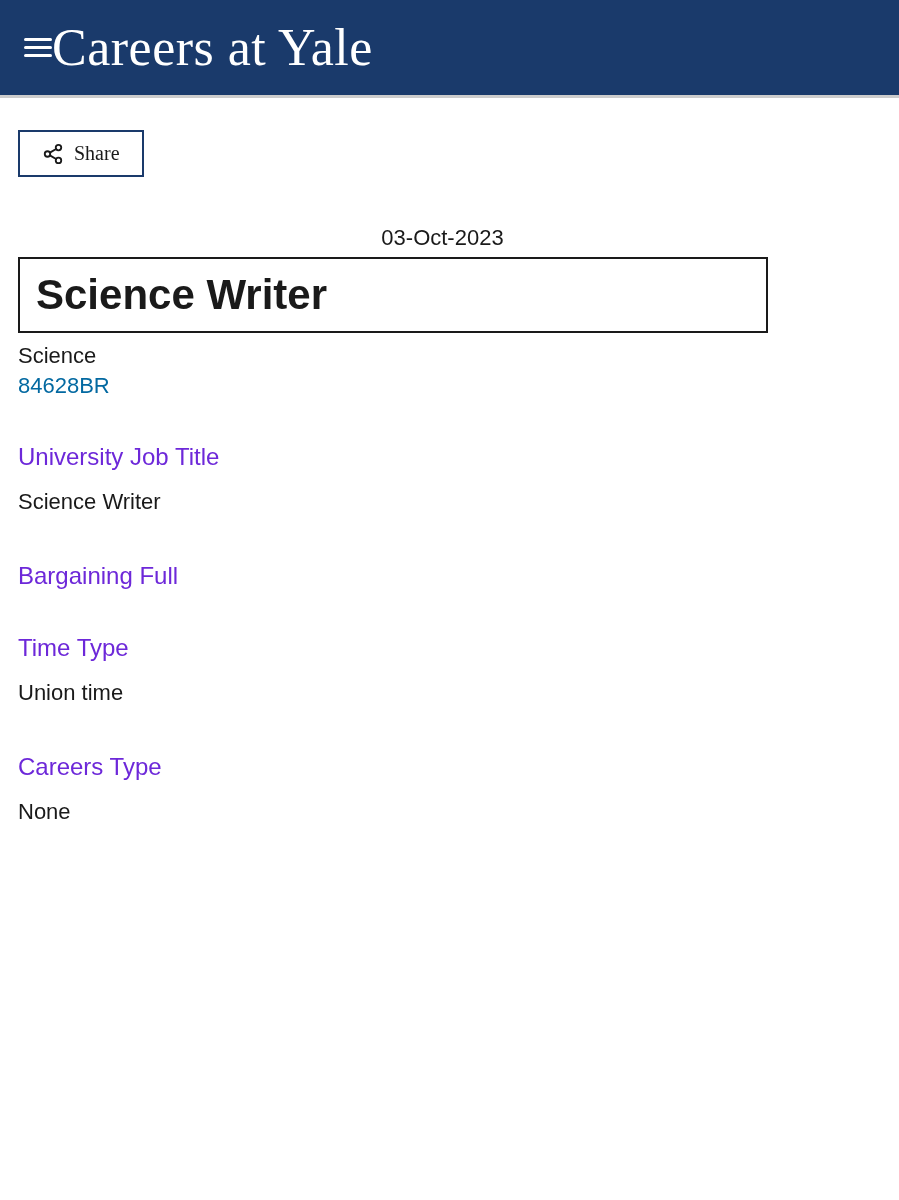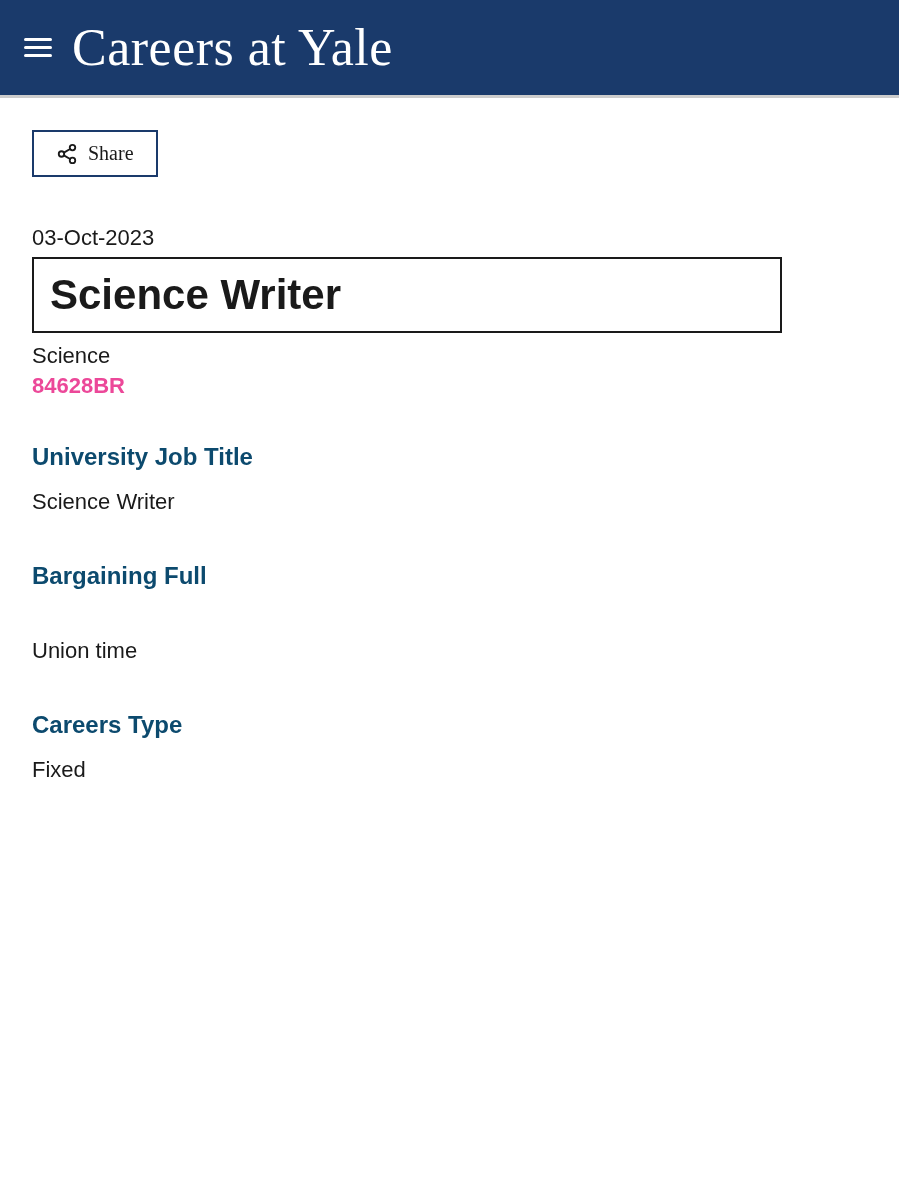--- a/index.html
+++ b/index.html
@@ -14,21 +14,20 @@
       width: 899px;
       min-height: 1200px;
     }
 
     
     .header {
       background-color: #1a3a6b;
       display: flex;
       align-items: center;
       padding: 18px 24px;
-      gap: 20px;
     }
 
     .header-menu-icon {
       display: flex;
       flex-direction: column;
       gap: 5px;
       cursor: pointer;
     }
 
     .header-menu-icon span {
@@ -42,21 +41,21 @@
     .header-title {
       color: #ffffff;
       font-family: Georgia, 'Times New Roman', serif;
       font-size: 52px;
       font-weight: normal;
       letter-spacing: 0.5px;
     }
 
     
     .content {
-      padding: 32px 32px 40px 32px;
+      padding: 32px 32px 40px 18px;
     }
 
     
     .share-button {
       display: inline-flex;
       align-items: center;
       gap: 10px;
       border: 2px solid #1a3a6b;
       padding: 10px 22px;
       cursor: pointer;
@@ -70,20 +69,21 @@
       width: 22px;
       height: 22px;
     }
 
     
     .job-date {
       margin-top: 48px;
       font-size: 22px;
       color: #1a1a1a;
       font-family: Arial, sans-serif;
+      text-align: center;
     }
 
     
     .job-title-box {
       border: 2.5px solid #1a1a1a;
       padding: 12px 16px;
       margin-top: 6px;
       display: inline-block;
       width: 750px;
     }
@@ -98,34 +98,33 @@
     .job-department {
       margin-top: 10px;
       font-size: 22px;
       color: #1a1a1a;
       font-family: Arial, sans-serif;
     }
 
     .job-id {
       margin-top: 4px;
       font-size: 22px;
-      color: #ec4899;
-      font-family: Arial, sans-serif;
-      font-weight: bold;
+      color: #0369a1;
+      font-family: Arial, sans-serif;
     }
 
     
     .section {
       margin-top: 44px;
     }
 
     .section-label {
       font-size: 24px;
-      font-weight: bold;
-      color: #0c4a6e;
+      font-weight: normal;
+      color: #6d28d9;
       font-family: Arial, sans-serif;
     }
 
     .section-value {
       margin-top: 14px;
       font-size: 22px;
       color: #1a1a1a;
       font-family: Arial, sans-serif;
       line-height: 1.5;
     }
@@ -183,22 +182,23 @@
     <div class="section-value">Science Writer</div>
   </div>
 
   
   <div class="section">
     <div class="section-label">Bargaining Full</div>
   </div>
 
   
   <div class="section">
+    <div class="section-label">Time Type</div>
     <div class="section-value">Union time</div>
   </div>
 
   
   <div class="section">
     <div class="section-label">Careers Type</div>
-    <div class="section-value">Fixed</div>
+    <div class="section-value">None</div>
   </div>
 
 </main>
 
 </body></html>

